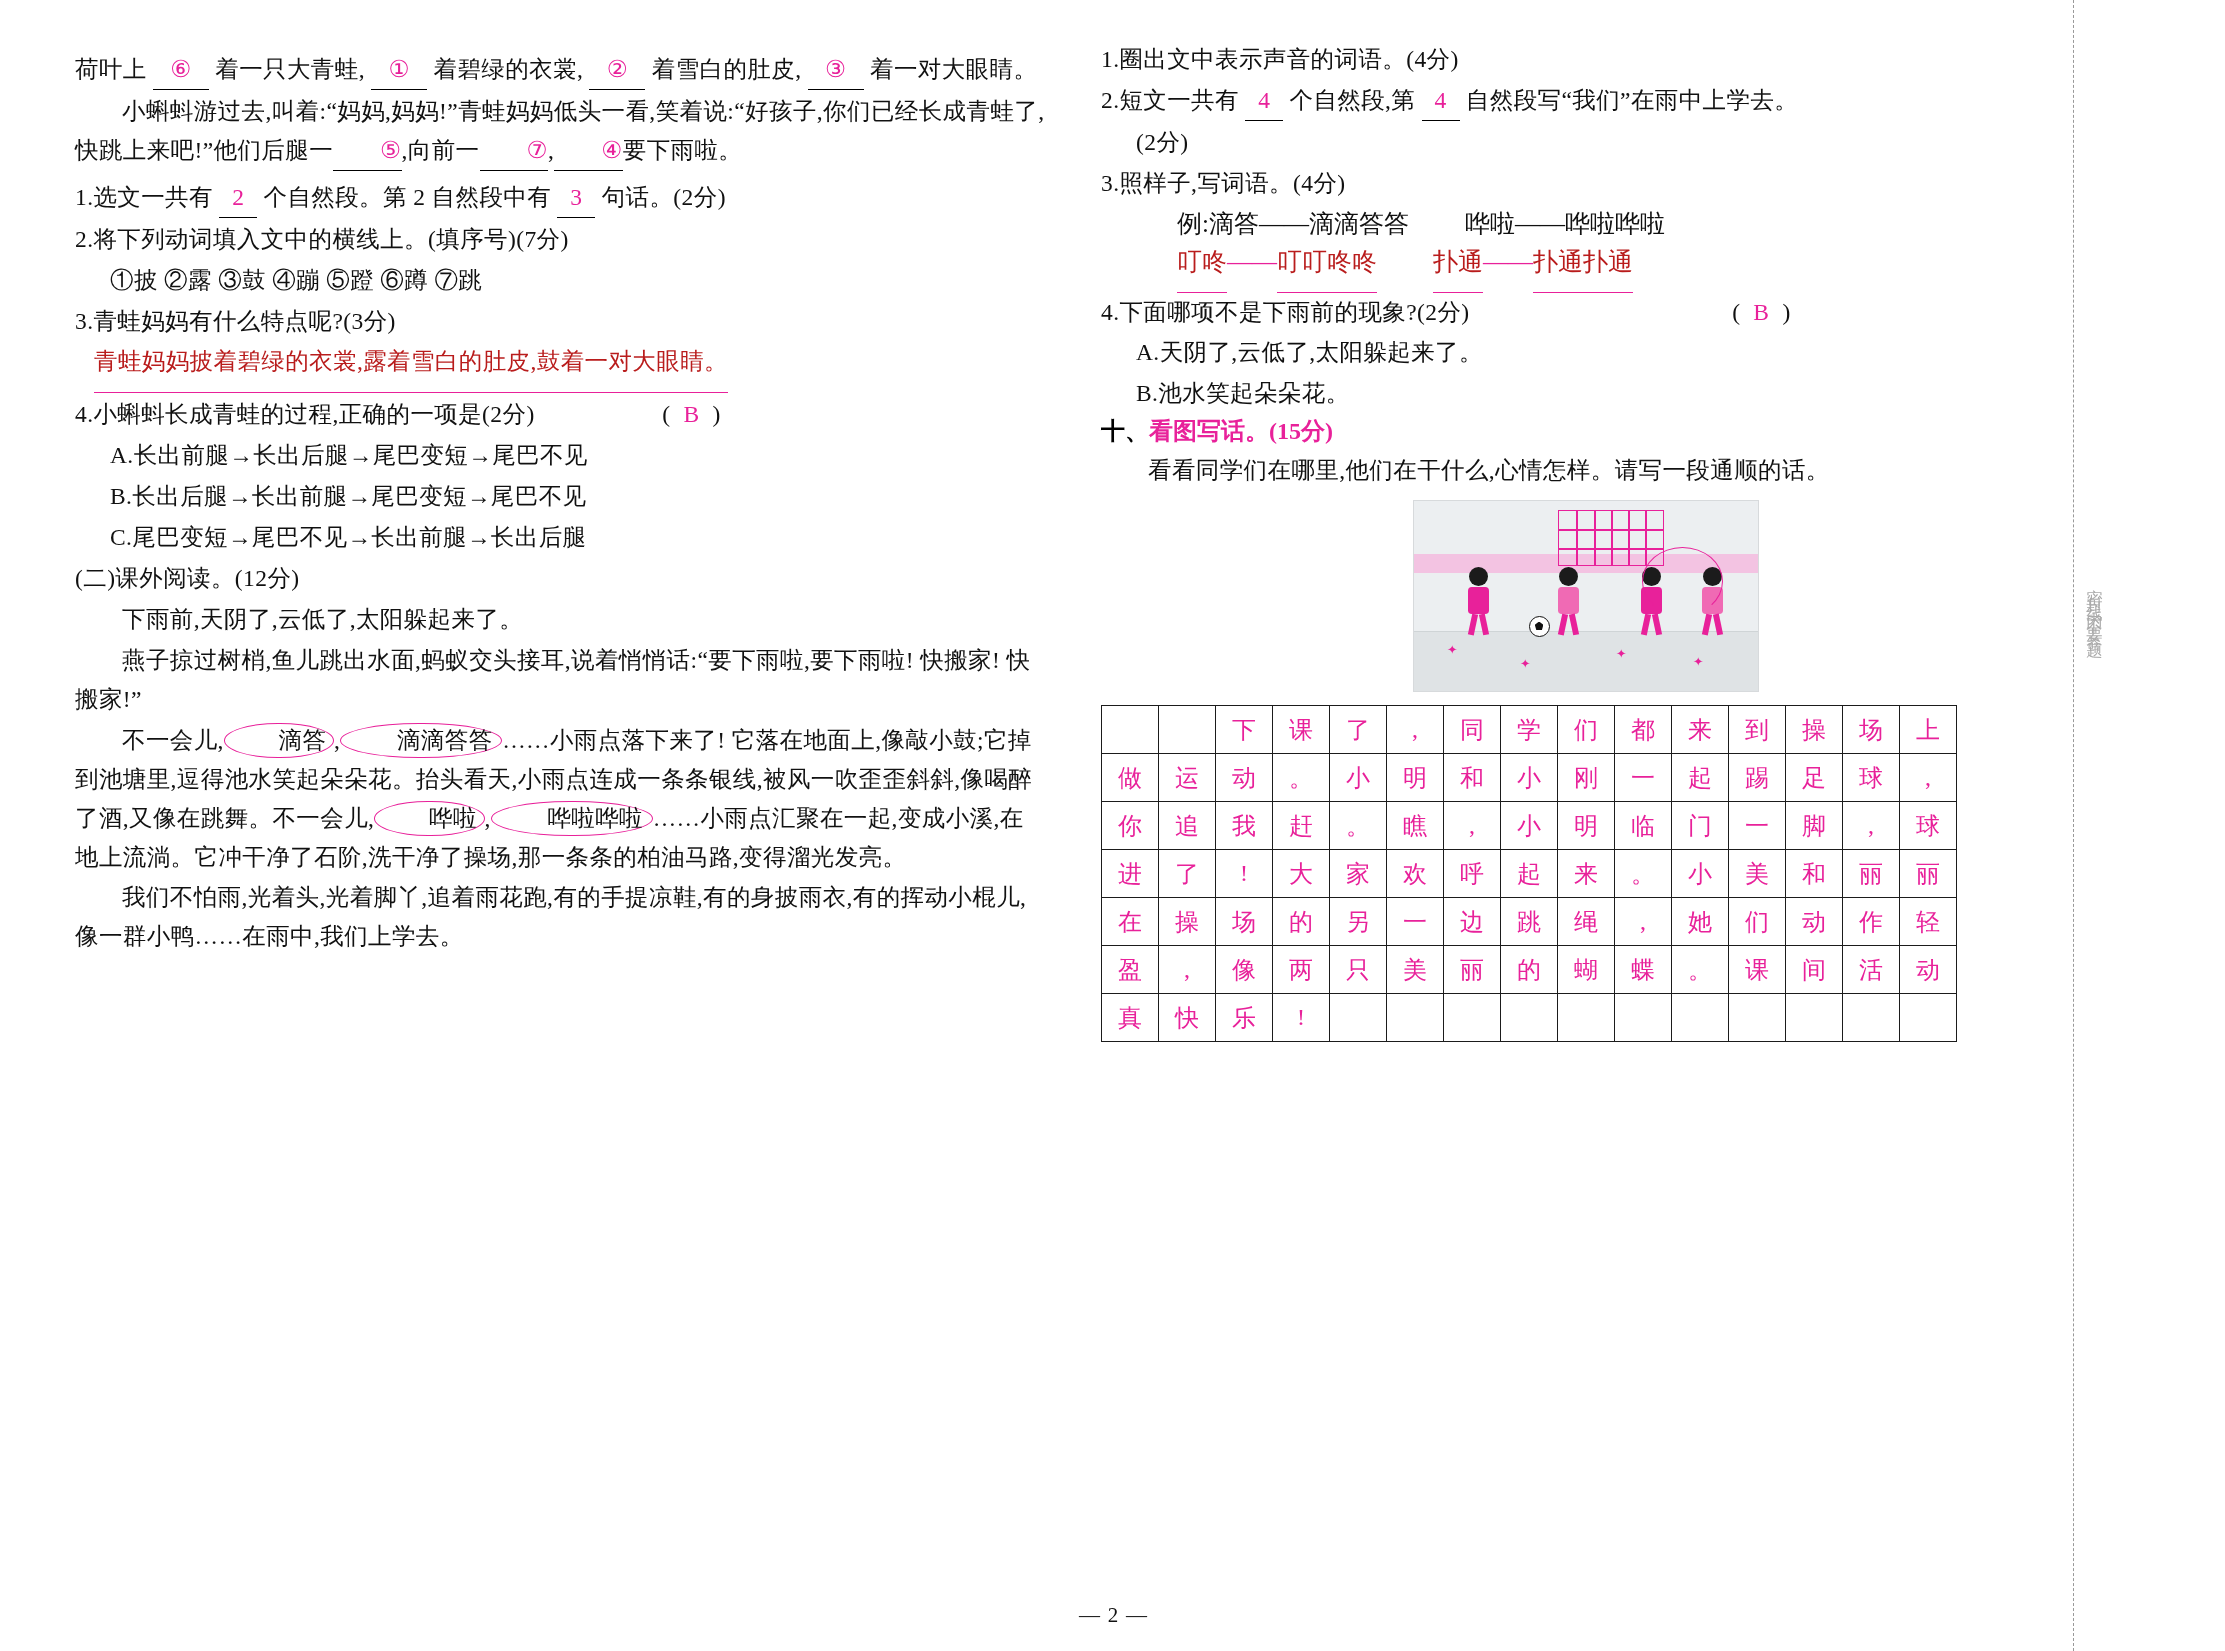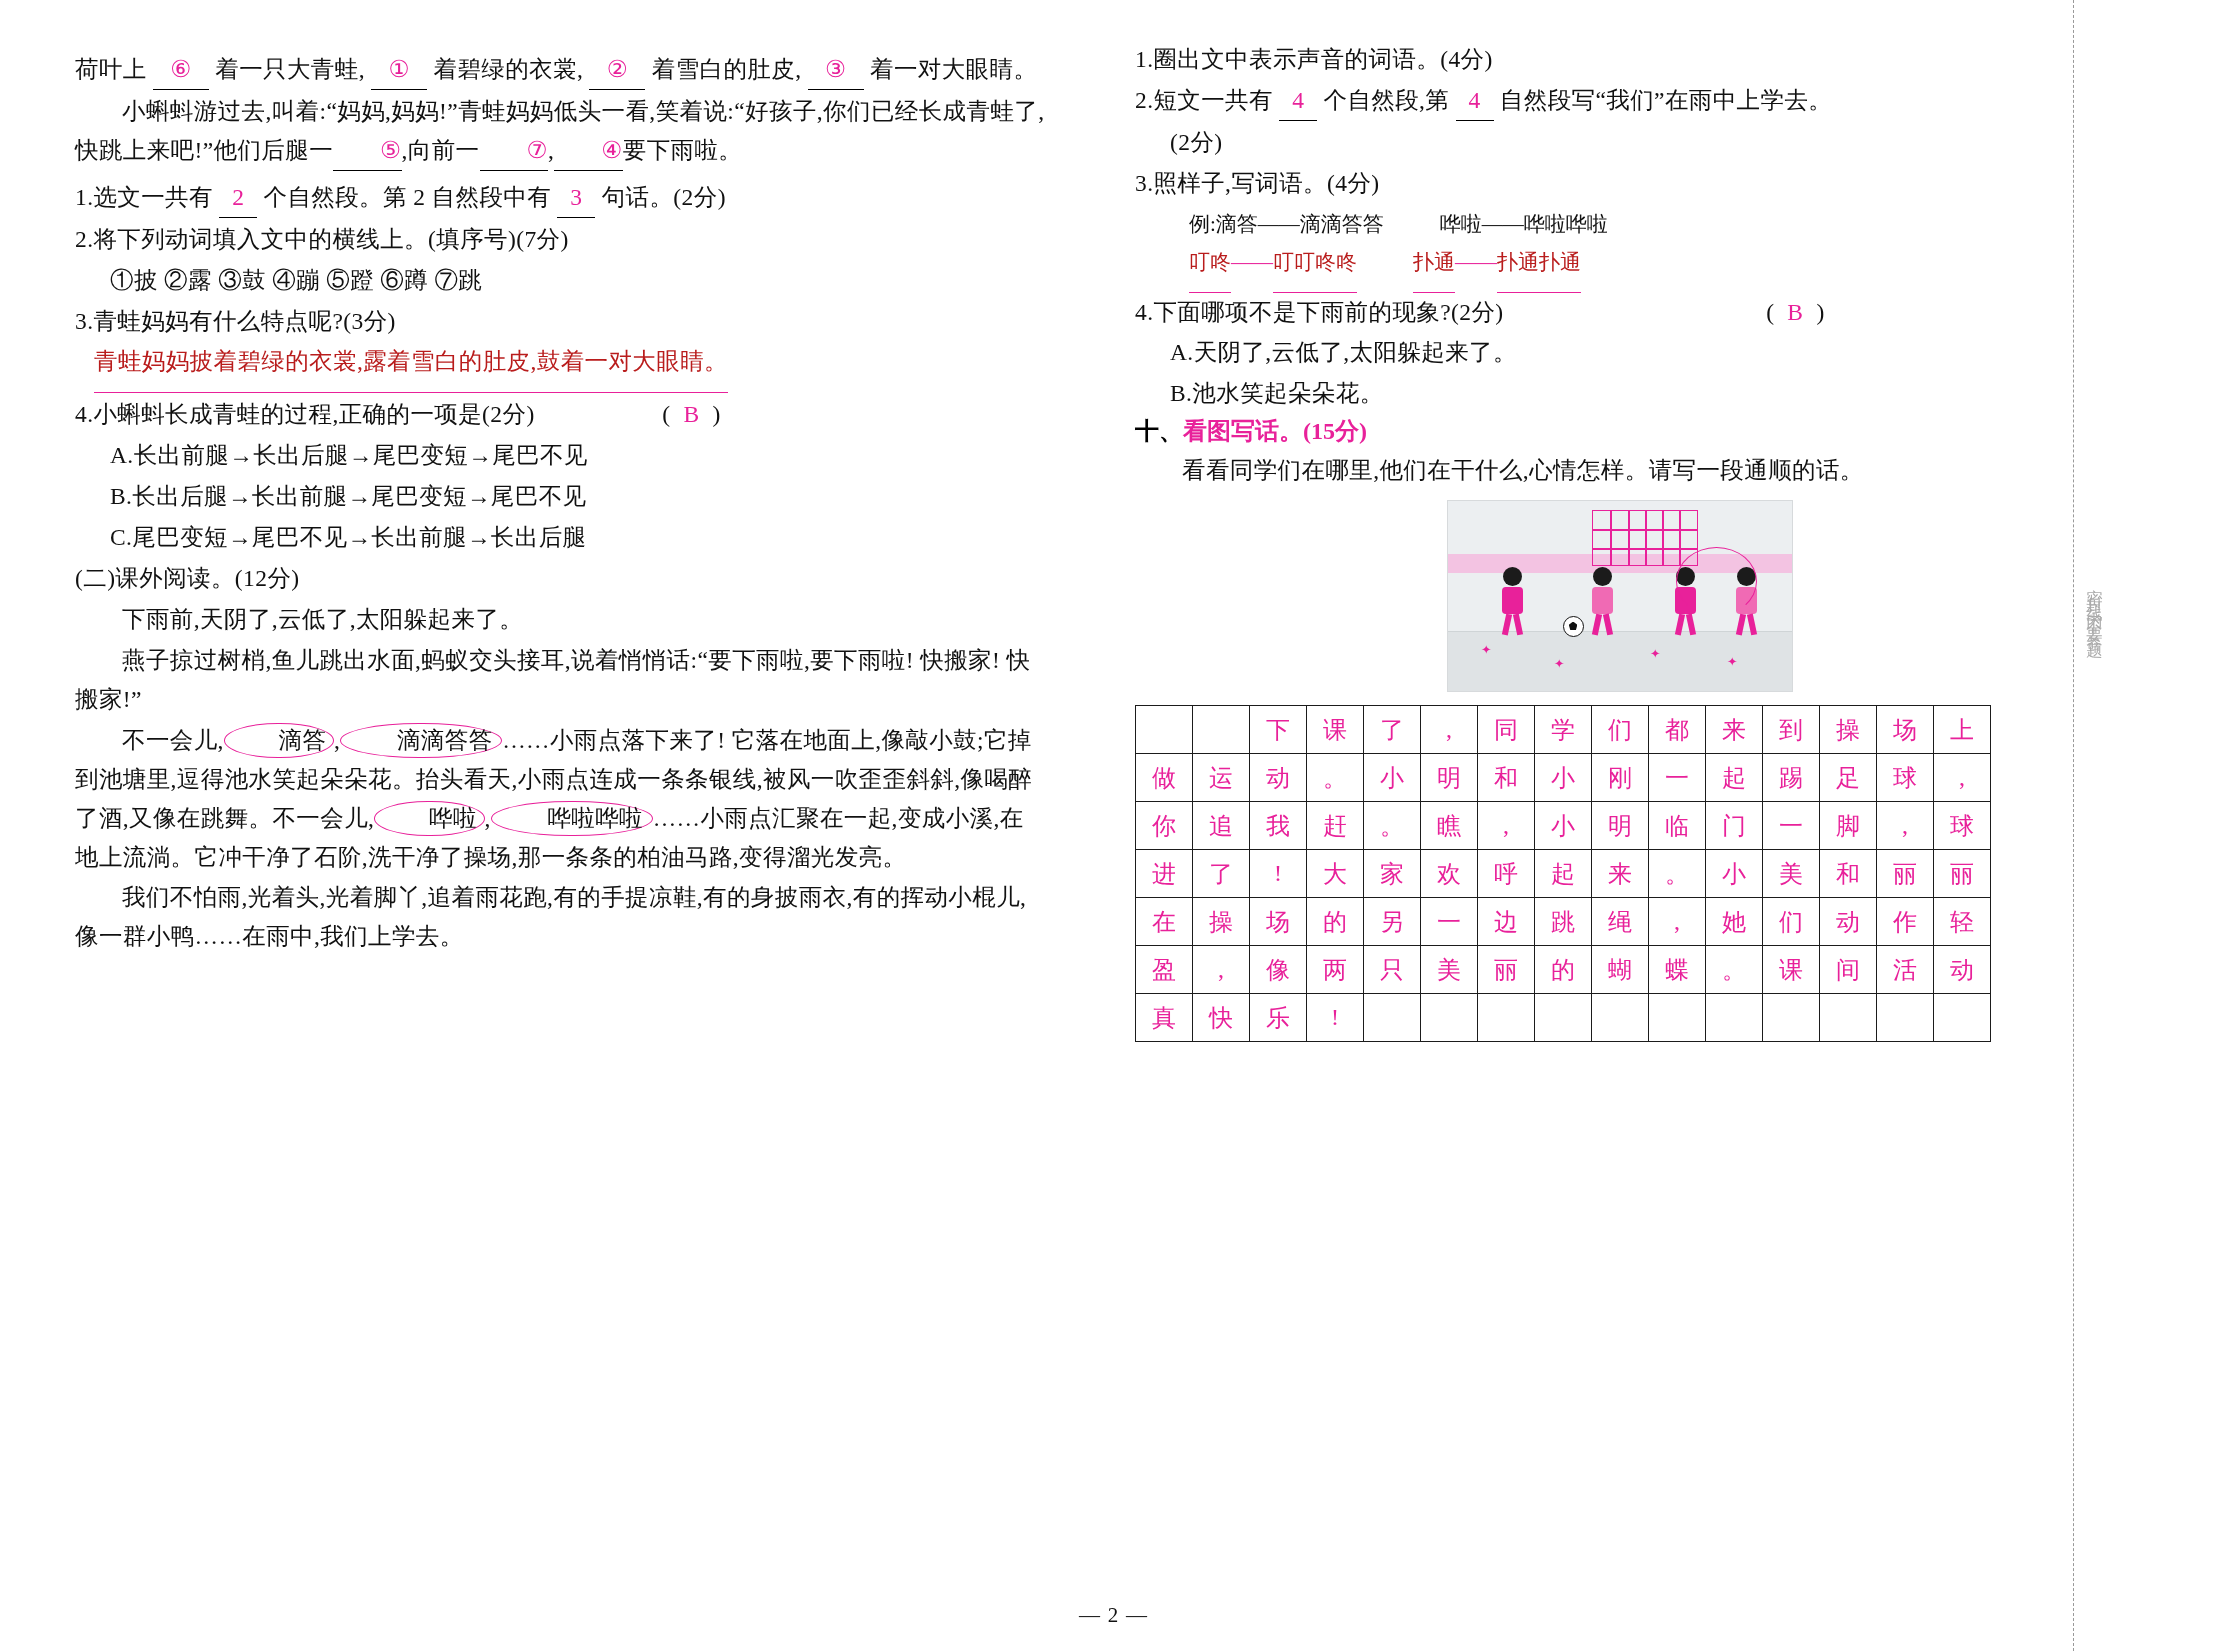--- a/index.html
+++ b/index.html
@@ -7,21 +7,21 @@
     width:2226px;height:1651px;
     background:#ffffff;
     font-family:"Liberation Serif","DejaVu Serif",serif;
     color:#111;
     position:relative;
     overflow:hidden;
   }
   .page{position:absolute;inset:0;}
   .col{position:absolute;top:0;}
   .left{left:75px;width:970px;}
-  .right{left:1135px;width:970px;}
+  .right{left:1101px;width:970px;}
 
   
   .sep{
     position:absolute;left:2073px;top:0;height:1651px;
     border-left:1.9px dashed #999;
   }
   .sep-text{
     position:absolute;left:2083px;top:576px;
     writing-mode:vertical-rl;
     font-size:16.3px;color:#aaa;letter-spacing:7.7px;
@@ -64,21 +64,21 @@
   .circ-wide{padding:1.9px 8.6px 2.9px 8.6px;}
 
   
   .sect{
     font-size:24px;font-weight:bold;margin-top:2px;
   }
   .sect .cn{color:#e8219a;}
   .sect .blk{color:#000;}
 
   
-  .exline{margin-left:54px;font-size:21px;line-height:38px;}
+  .exline{margin-left:76px;font-size:25px;line-height:38px;}
   .ex-gap{display:inline-block;width:56px;}
 
   
   .pic{
     position:relative;
     width:346px;height:192px;margin:9.6px auto 13.4px auto;
     background:#eceff1;border:1px solid #d7dadc;
   }
   .net{
     position:absolute;left:144px;top:9.6px;width:106px;height:56px;

